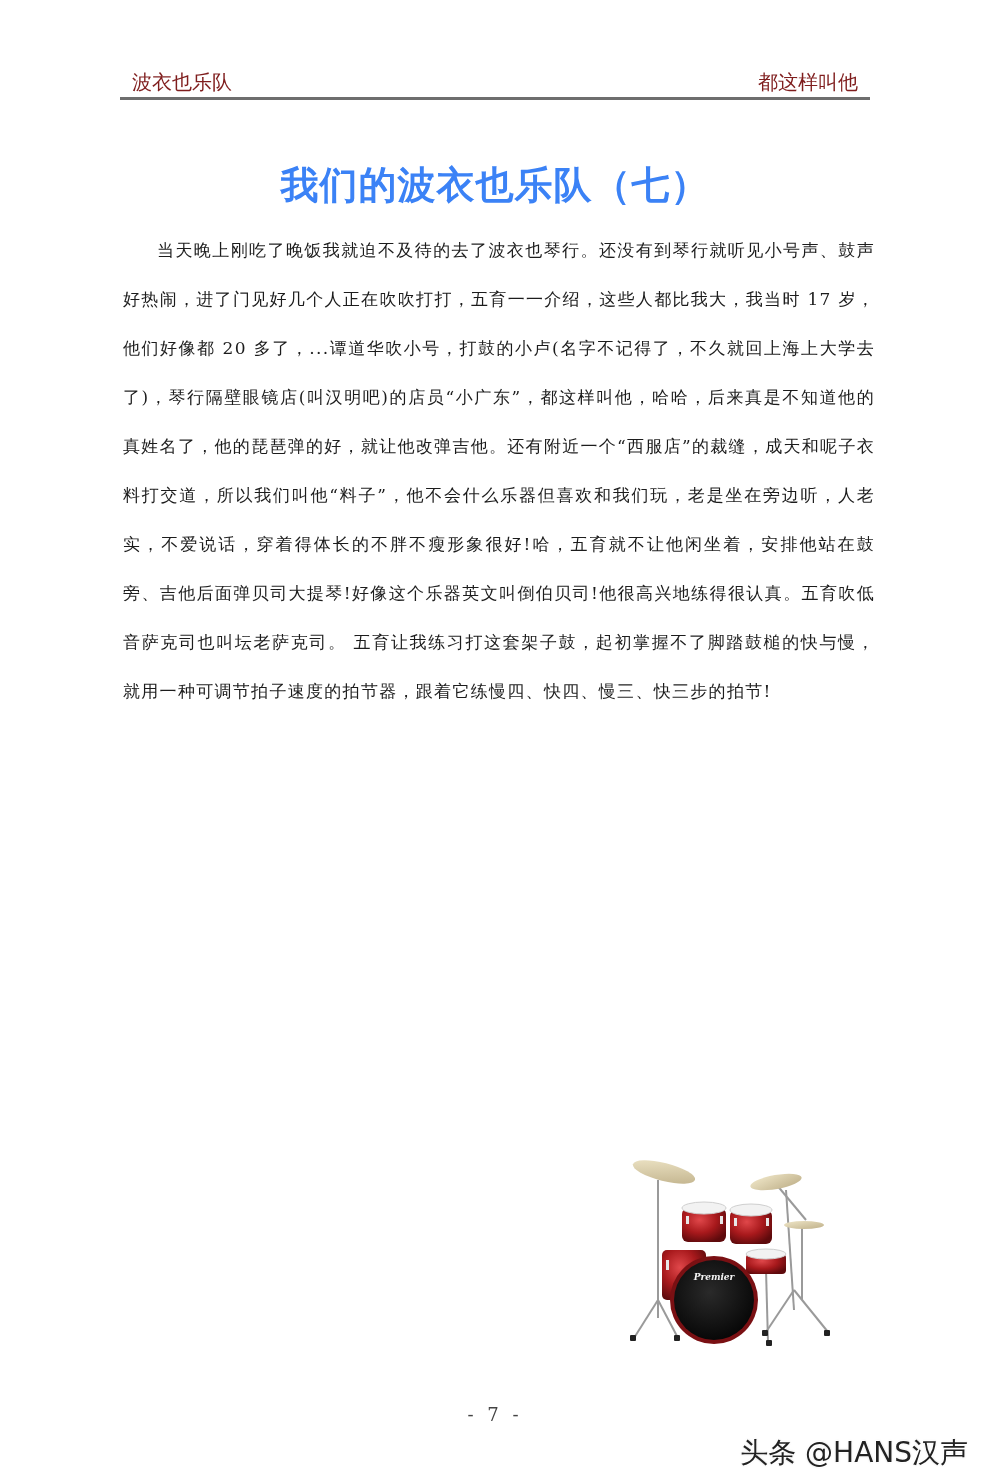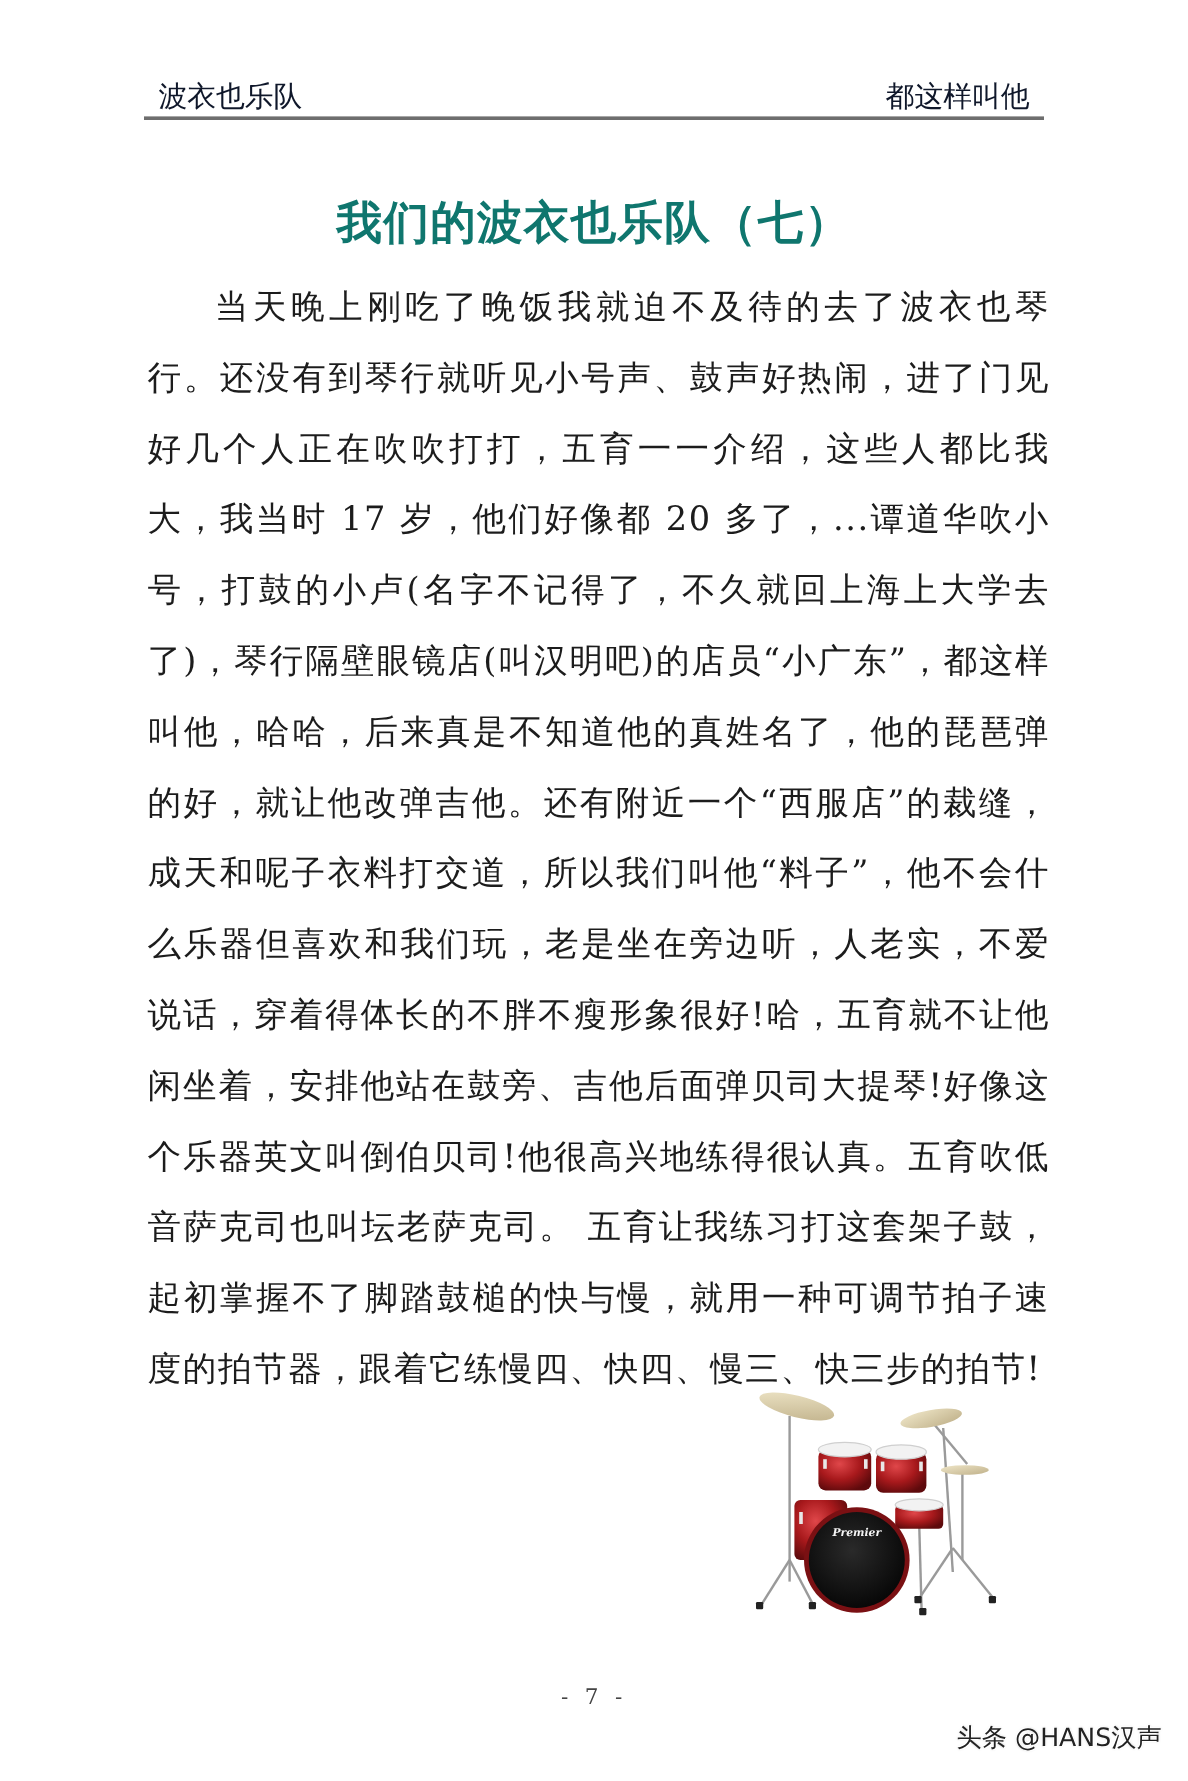--- a/index.html
+++ b/index.html
@@ -18,53 +18,53 @@
     .page-header {
       position: absolute;
       left: 120px;
       top: 66px;
       width: 750px;
       height: 30px;
       display: flex;
       justify-content: space-between;
       align-items: flex-end;
       font-family: Liberation Mono, monospace;
-      font-size: 24px;
-      color: #0f172a;
+      font-size: 20px;
+      color: #7f1d1d;
       letter-spacing: 0px;
     }
     .page-header span { padding: 0 12px; }
     .header-rule {
       position: absolute;
       left: 120px;
       top: 97px;
       width: 750px;
       height: 3px;
       background: #6e6e6e;
     }
     .page-title {
       position: absolute;
       left: 0;
       top: 135px;
       width: 990px;
       text-align: center;
       font-family: "DejaVu Sans", "Liberation Sans", sans-serif;
       font-size: 38px;
       font-weight: bold;
-      color: #0f766e;
+      color: #3b82f6;
       letter-spacing: 1px;
     }
     .body-text {
       position: absolute;
       left: 123px;
       top: 226px;
       width: 752px;
       font-family: "DejaVu Serif", "Liberation Serif", serif;
-      font-size: 28px;
-      line-height: 59px;
+      font-size: 17px;
+      line-height: 49px;
       color: #1c1c1c;
       text-align: justify;
       letter-spacing: 1.3px;
     }
     .body-text p {
       margin: 0;
       text-indent: 2em;
     }
     .body-text p + p { margin-top: 0; }
     .drum-figure {
@@ -83,21 +83,21 @@
       font-family: "DejaVu Serif", "Liberation Serif", serif;
       font-size: 18px;
       color: #444444;
       letter-spacing: 4px;
     }
     .watermark {
       position: absolute;
       right: 22px;
       top: 1434px;
       font-family: "DejaVu Sans", "Liberation Sans", sans-serif;
-      font-size: 21px;
+      font-size: 28px;
       color: #222222;
       text-shadow: 1px 1px 0 #ffffff, -1px -1px 0 #ffffff, 0 0 2px rgba(0,0,0,0.25);
     }
   </style>
 </head>
 <body>
 
 <div class="page-header">
   <span>波衣也乐队</span>
   <span>都这样叫他</span>

